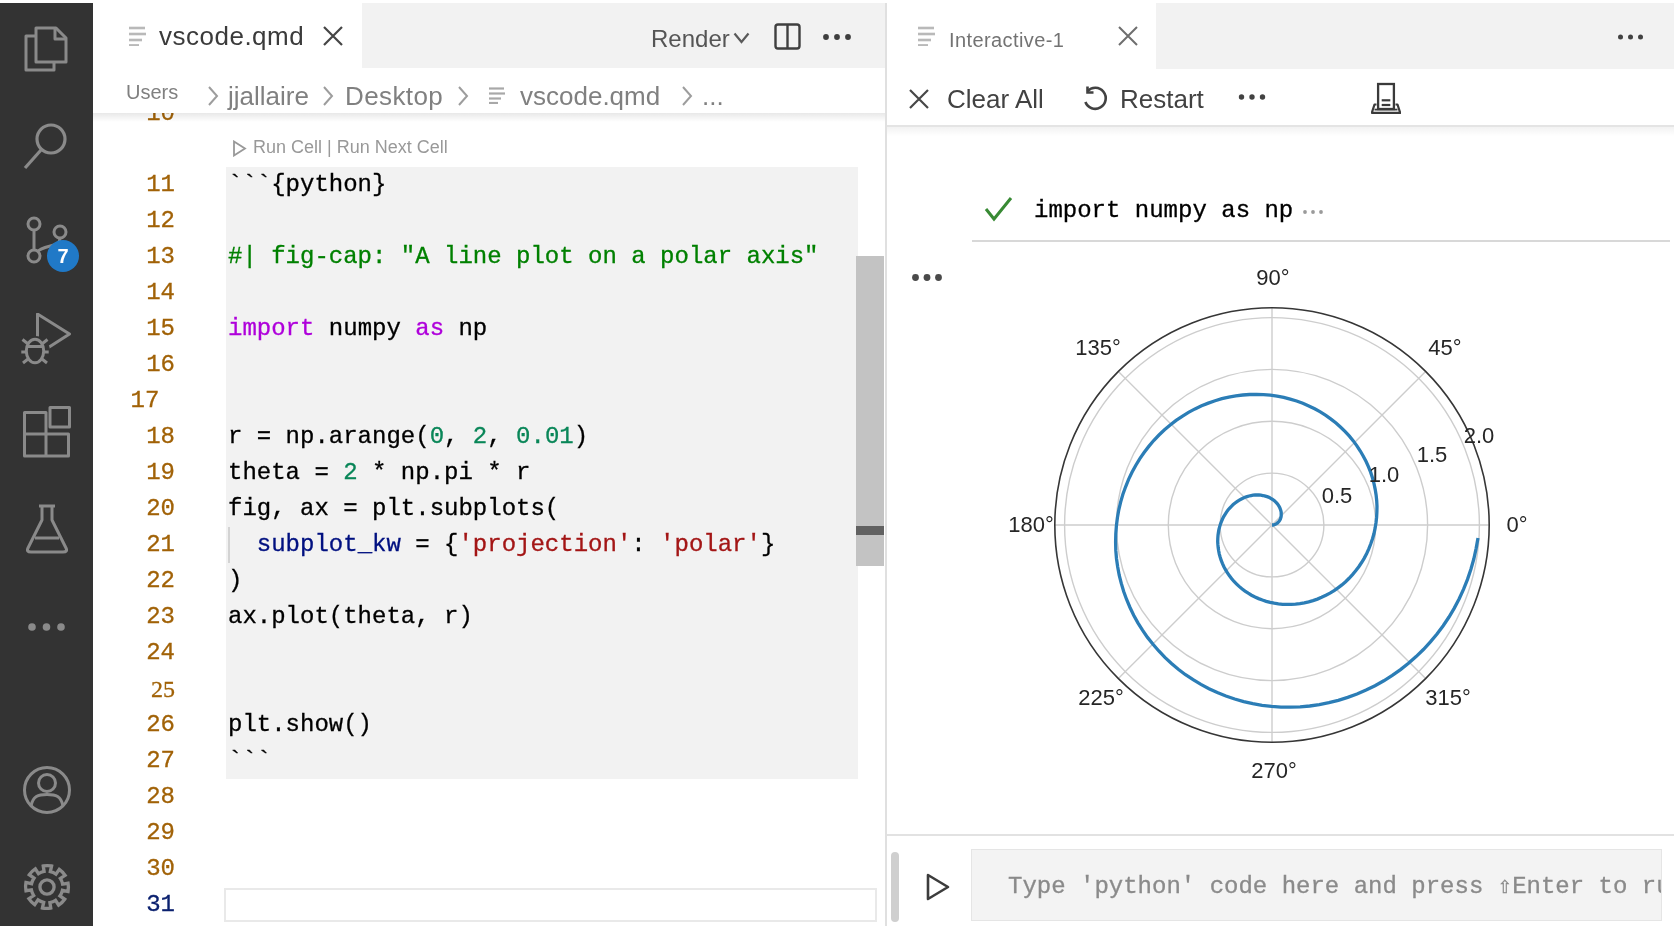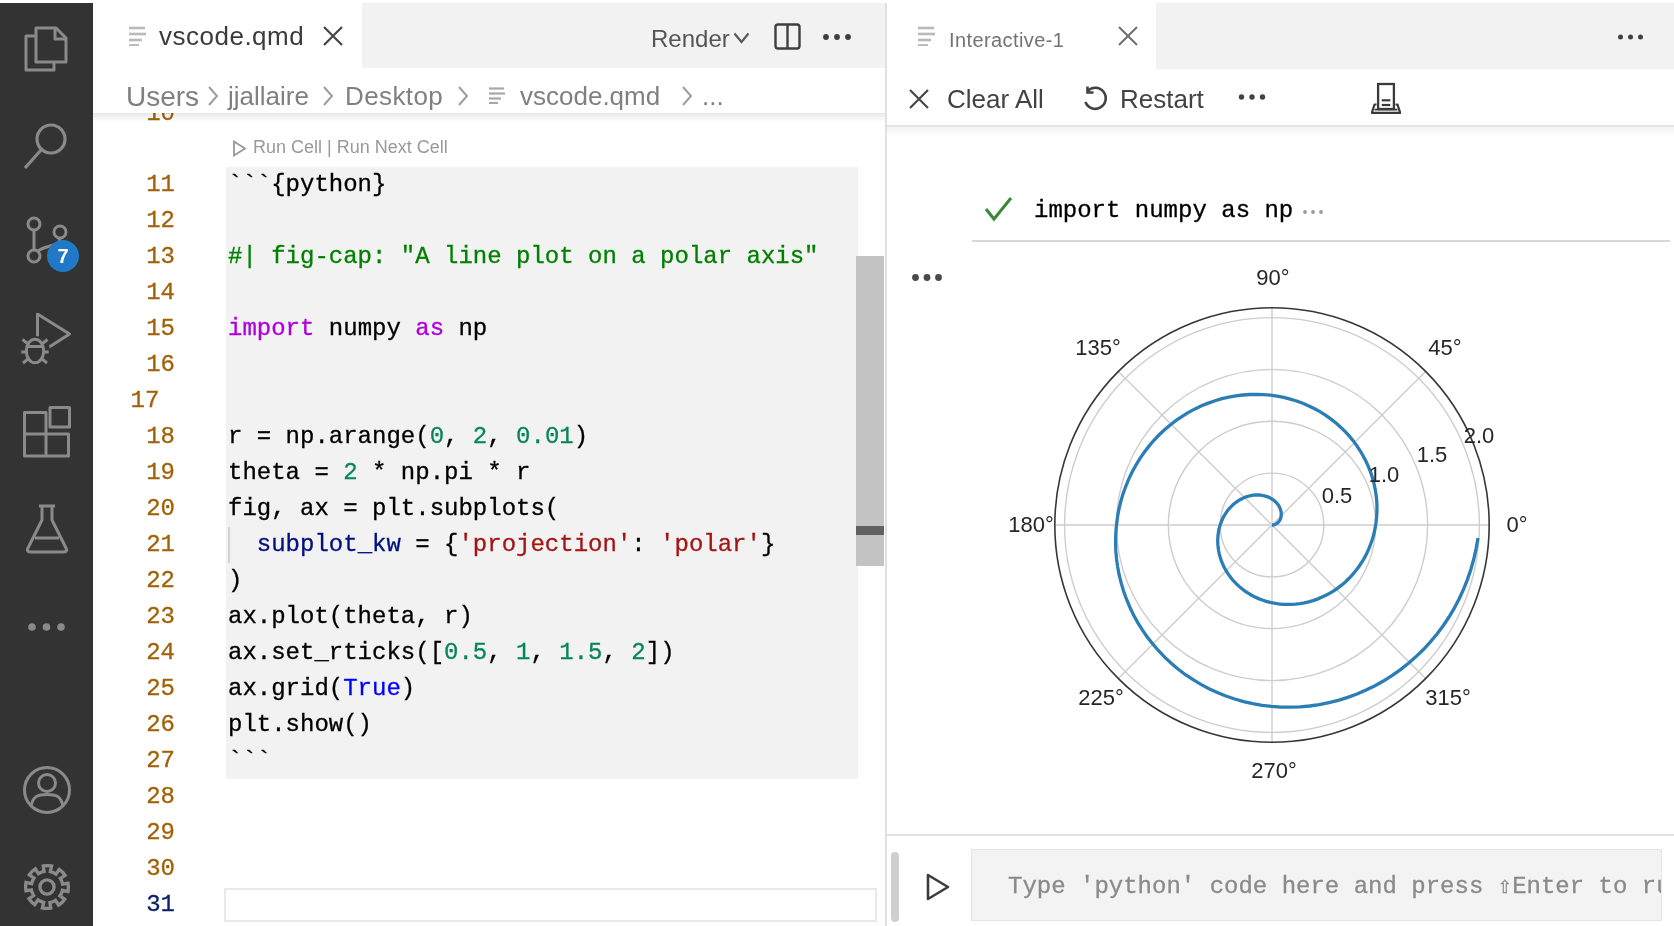--- a/index.html
+++ b/index.html
@@ -48,21 +48,21 @@
   <svg class="abs" style="left:774px; top:23px;" width="27" height="27" viewBox="0 0 27 27">
     <rect x="1.5" y="1.5" width="24" height="24" rx="2.5" stroke="#3f3f3f" stroke-width="2.4" fill="none"></rect>
     <line x1="13.5" y1="1.5" x2="13.5" y2="25.5" stroke="#3f3f3f" stroke-width="2.4"></line>
   </svg>
   <svg class="abs" style="left:822px; top:33px;" width="32" height="8" viewBox="0 0 32 8">
     <circle cx="4" cy="4" r="2.9" fill="#3f3f3f"></circle>
       <circle cx="15" cy="4" r="2.9" fill="#3f3f3f"></circle>
       <circle cx="26" cy="4" r="2.9" fill="#3f3f3f"></circle>
   </svg>
 
-  <div class="abs" style="left:126px; top:81px; font-size:28px; color:#808080;">Users</div>
+  <div class="abs" style="left:126px; top:81px; font-size:20px; color:#808080;">Users</div>
   <svg class="abs" style="left:205px; top:85px;" width="16" height="22" viewBox="0 0 16 22">
       <path d="M4 2 L12 11 L4 20" stroke="#9d9d9d" stroke-width="2" fill="none"></path>
     </svg>
   <div class="abs" style="left:228px; top:81px; font-size:26px; color:#808080;">jjallaire</div>
   <svg class="abs" style="left:320px; top:85px;" width="16" height="22" viewBox="0 0 16 22">
       <path d="M4 2 L12 11 L4 20" stroke="#9d9d9d" stroke-width="2" fill="none"></path>
     </svg>
   <div class="abs" style="left:345px; top:81px; font-size:26px; letter-spacing:0.4px; color:#808080;">Desktop</div>
   <svg class="abs" style="left:455px; top:85px;" width="16" height="22" viewBox="0 0 16 22">
       <path d="M4 2 L12 11 L4 20" stroke="#9d9d9d" stroke-width="2" fill="none"></path>
@@ -97,21 +97,21 @@
     <div class="ln" style="left:22px; top:198px;">15</div>
     <div class="ln" style="left:22px; top:234px;">16</div>
     <div class="ln" style="left:22px; top:270px;text-align:center;">17</div>
     <div class="ln" style="left:22px; top:306px;">18</div>
     <div class="ln" style="left:22px; top:342px;">19</div>
     <div class="ln" style="left:22px; top:378px;">20</div>
     <div class="ln" style="left:22px; top:414px;">21</div>
     <div class="ln" style="left:22px; top:450px;">22</div>
     <div class="ln" style="left:22px; top:486px;">23</div>
     <div class="ln" style="left:22px; top:522px;">24</div>
-    <div class="ln" style="left:22px; top:558px;">25</div>
+    <div class="ln" style="left:22px; top:558px;font-family:Liberation Serif, serif;">25</div>
     <div class="ln" style="left:22px; top:594px;">26</div>
     <div class="ln" style="left:22px; top:630px;">27</div>
     <div class="ln" style="left:22px; top:666px;">28</div>
     <div class="ln" style="left:22px; top:702px;">29</div>
     <div class="ln" style="left:22px; top:738px;">30</div>
     <div class="ln" style="left:22px; top:774px; color:#0b216f;">31</div>
 
     <svg class="abs" style="left:139px; top:27px;" width="15" height="17" viewBox="0 0 15 17">
         <path d="M2 1.5 L13 8.5 L2 15.5 Z" stroke="#999999" stroke-width="1.8" fill="none"></path>
       </svg>
@@ -119,22 +119,20 @@
 
     <div class="cl" style="left:135px; top:54px;">```{python}</div>
     <div class="cl cmt" style="left:135px; top:126px;">#| fig-cap: "A line plot on a polar axis"</div>
     <div class="cl" style="left:135px; top:198px;"><span class="kw">import</span> numpy <span class="kw">as</span> np</div>
     <div class="cl" style="left:135px; top:306px;">r = np.arange(<span class="num">0</span>, <span class="num">2</span>, <span class="num">0.01</span>)</div>
     <div class="cl" style="left:135px; top:342px;">theta = <span class="num">2</span> * np.pi * r</div>
     <div class="cl" style="left:135px; top:378px;">fig, ax = plt.subplots(</div>
     <div class="cl" style="left:135px; top:414px;">  <span class="var">subplot_kw</span> = {<span class="str">'projection'</span>: <span class="str">'polar'</span>}</div>
     <div class="cl" style="left:135px; top:450px;">)</div>
     <div class="cl" style="left:135px; top:486px;">ax.plot(theta, r)</div>
-    <div class="cl" style="left:135px; top:522px;">ax.set_rticks([<span class="num">0.5</span>, <span class="num">1</span>, <span class="num">1.5</span>, <span class="num">2</span>])</div>
-    <div class="cl" style="left:135px; top:558px;">ax.grid(<span class="bool">True</span>)</div>
     <div class="cl" style="left:135px; top:594px;">plt.show()</div>
     <div class="cl" style="left:135px; top:630px;">```</div>
 
     <div class="abs" style="left:0; top:0; width:793px; height:9px; background:linear-gradient(rgba(0,0,0,0.09), rgba(0,0,0,0));"></div>
 
     <div class="abs" style="left:763px; top:143px; width:28px; height:310px; background:#c3c3c3;"></div>
     <div class="abs" style="left:763px; top:413px; width:28px; height:9px; background:#616161;"></div>
   </div>
 
   <div class="abs" style="left:885px; top:0; width:1.5px; height:926px; background:#e0e0e0;"></div>

